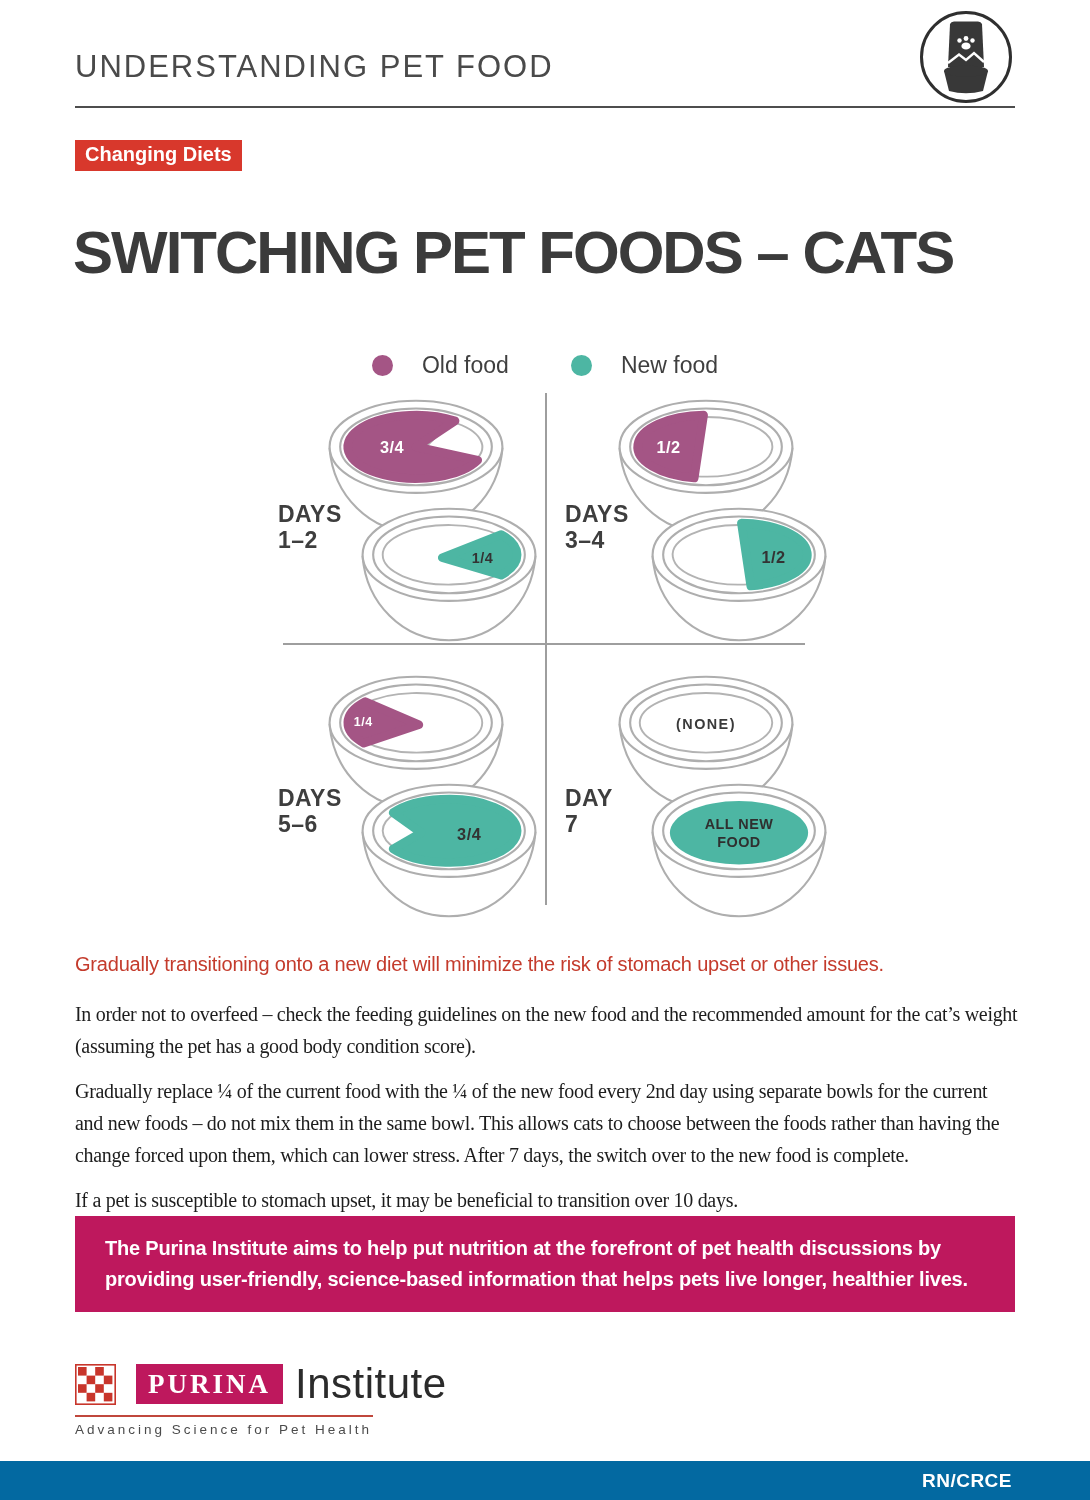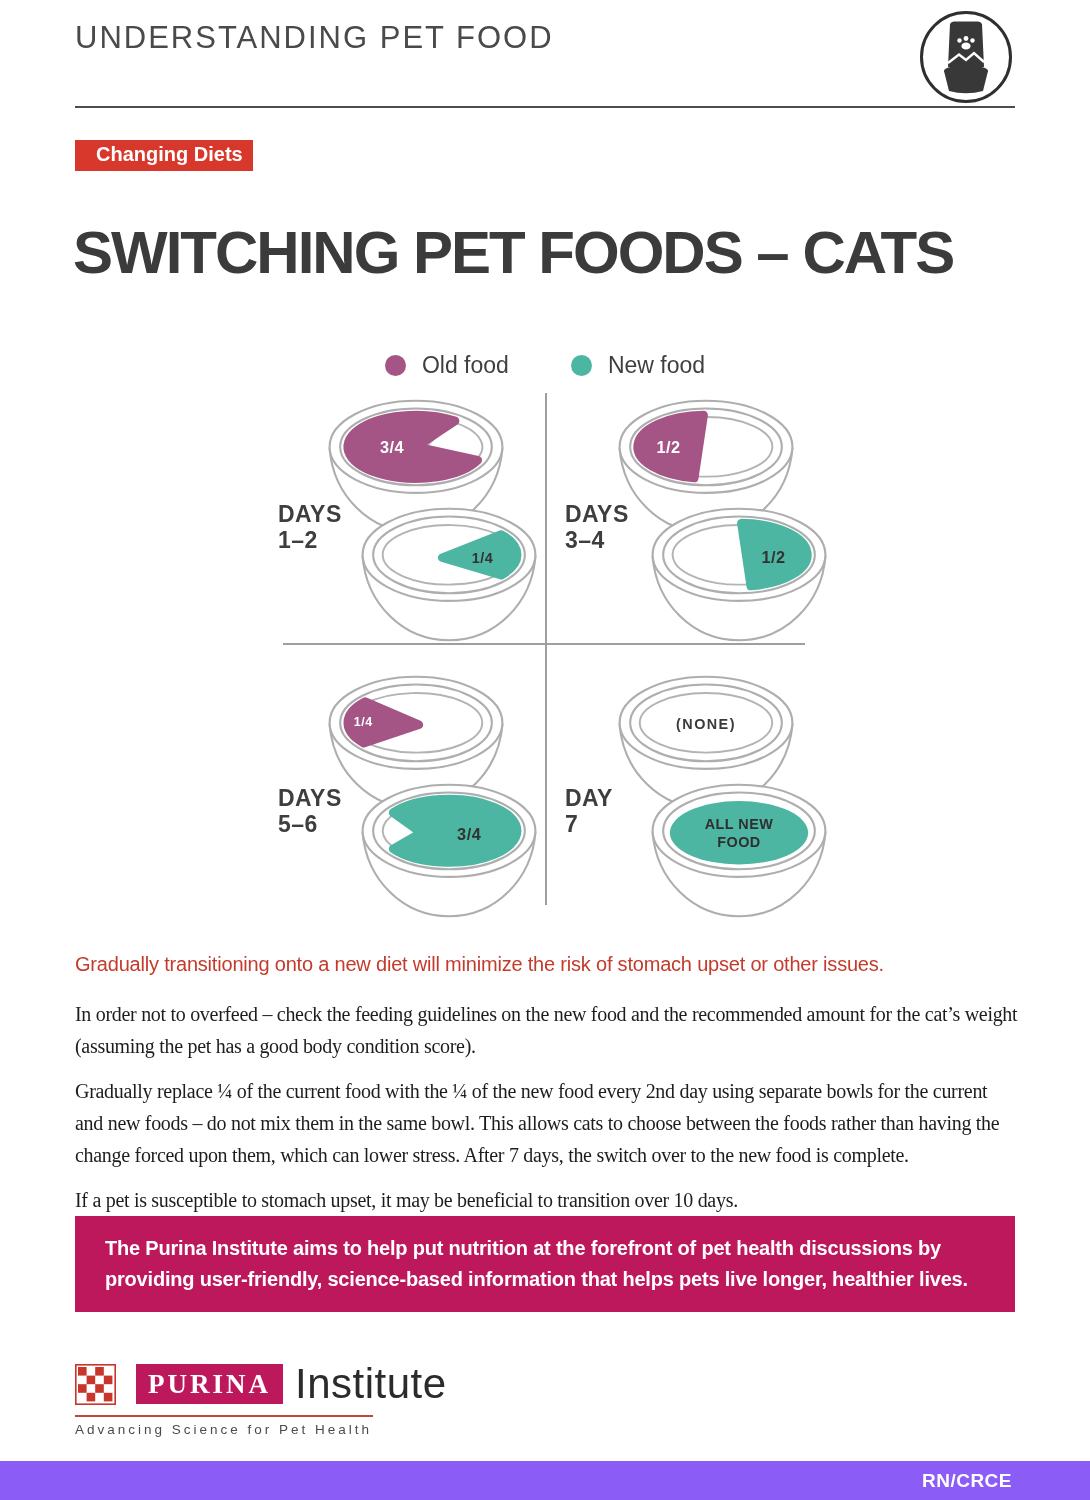--- a/index.html
+++ b/index.html
@@ -1,31 +1,31 @@
 <!DOCTYPE html>
 <html><head>
 <meta charset="utf-8">
 <style>
   html,body{margin:0;padding:0;background:#e8e8e8;}
   .canvas{position:relative;width:1090px;height:1500px;background:#ffffff;overflow:hidden;
           font-family:"Liberation Sans",sans-serif;margin:0 auto;}
 
-  .header-title{position:absolute;left:75px;top:20px;font-size:31px;letter-spacing:2px;
+  .header-title{position:absolute;left:75px;top:49px;font-size:31px;letter-spacing:2px;
                 color:#4a4a4a;font-weight:400;text-align:center;}
   .header-icon{position:absolute;left:918px;top:9px;}
   .header-rule{position:absolute;left:75px;top:106px;width:940px;height:2px;background:#4d4d4d;}
 
   .badge{position:absolute;left:75px;top:140px;color:#fff;font-weight:bold;font-size:20px;
-         padding:3px 10px 5px 21px;}
+         padding:3px 10px 5px 10px;}
   .page-title{position:absolute;left:73px;top:218px;font-size:60px;font-weight:800;
               color:#3b3b3b;letter-spacing:-2px;white-space:nowrap;}
 
   .legend{position:absolute;left:0;top:352px;width:100%;display:flex;justify-content:center;
           gap:62px;align-items:center;}
-  .legend-item{display:flex;align-items:center;gap:16px;font-size:23px;color:#3f3f3f;}
+  .legend-item{display:flex;align-items:center;gap:29px;font-size:23px;color:#3f3f3f;}
   .legend-dot{width:21px;height:21px;border-radius:50%;}
 
   .diagram{position:absolute;left:75px;top:393px;width:940px;height:545px;}
   .div-v{position:absolute;left:470px;top:0;width:2px;height:512px;background:#9e9e9e;}
   .div-h{position:absolute;left:208px;top:250px;width:522px;height:2px;background:#9e9e9e;}
   .quadrant{position:absolute;width:470px;height:250px;}
   #q0{left:0;top:0;} #q1{left:470px;top:0;} #q2{left:0;top:276px;} #q3{left:470px;top:276px;}
   .q-label{position:absolute;font-size:23px;font-weight:bold;color:#3e3e3e;line-height:1.15;
            white-space:pre-line;letter-spacing:0.5px;}
   #q0 .q-label,#q2 .q-label{left:203px;top:108px;}
@@ -211,17 +211,17 @@
         </span>
       <span class="purina-box">
         <span class="purina-word">PURINA</span>
       </span>
       <span class="institute-word">Institute</span>
     </div>
     <div class="logo-rule"></div>
     <div class="logo-tagline">Advancing Science for Pet Health</div>
   </div>
 
-  <div class="footer" style="background-color: #8b5cf6;">
+  <div class="footer" style="background-color: #0369a1;">
     <span>RN/CRCE</span>
   </div>
 
 </div>
 
 </body></html>

